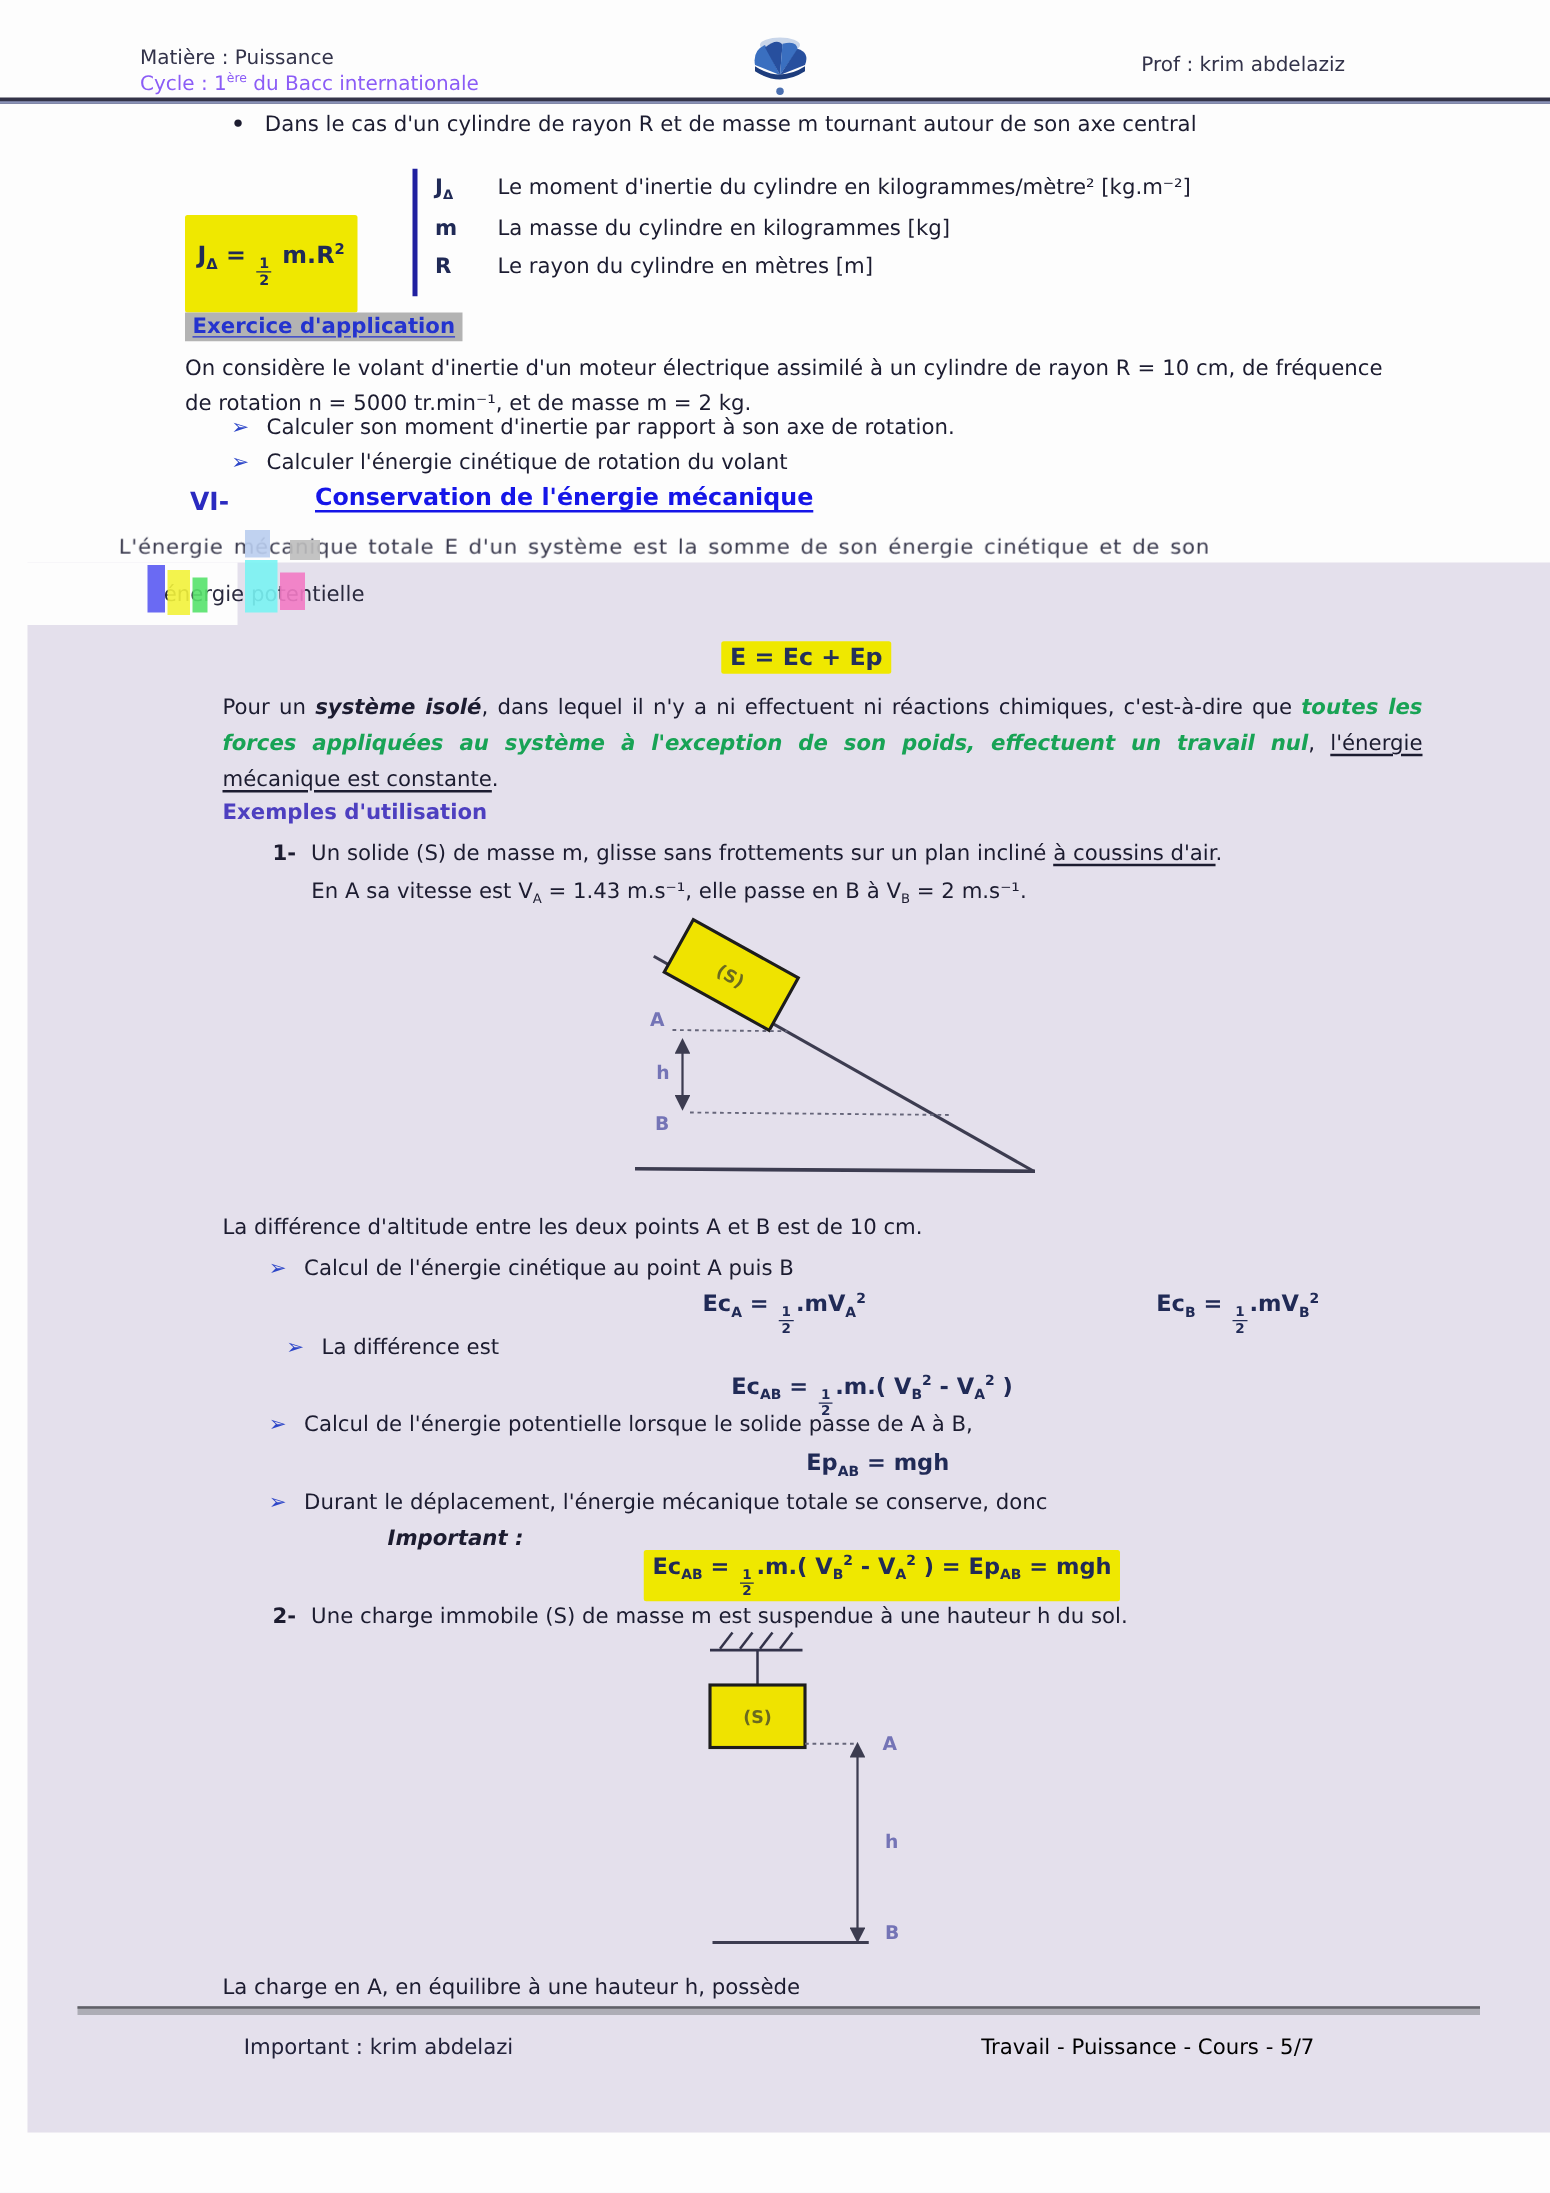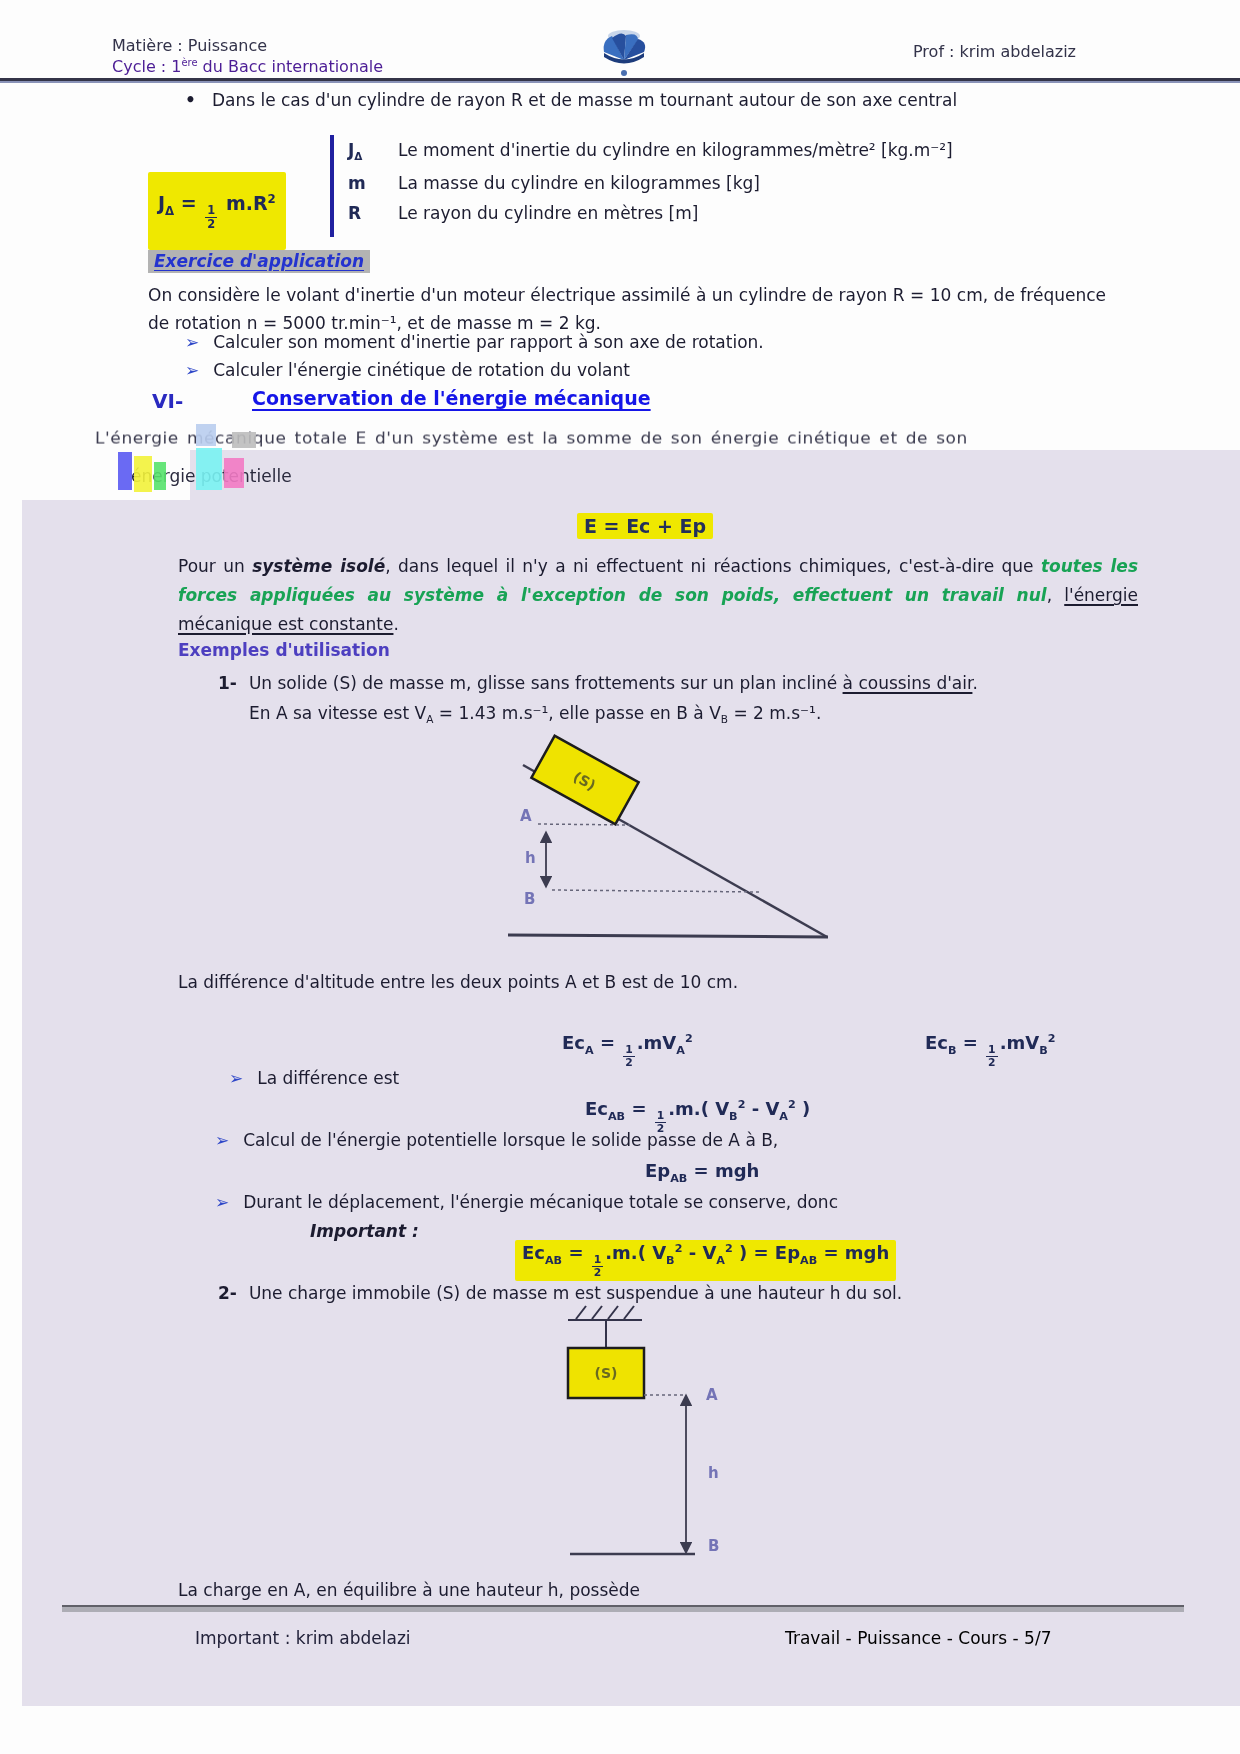--- a/index.html
+++ b/index.html
@@ -34,21 +34,21 @@
 </style>
 </head>
 <body>
 
 <div id="page">
 
   <div class="abs lavender" style="left:22px;top:450px;width:1218px;height:1256px;"></div>
   <div class="abs" style="left:0px;top:450px;width:190px;height:50px;background:#fdfdfd;"></div>
 
   <div class="abs t16" style="left:112px;top:36px;color:#33334a;">Matière : Puissance</div>
-  <div class="abs t16" style="left:112px;top:57px;color:#4c1d95;">
+  <div class="abs t16" style="left:112px;top:57px;color:#8b5cf6;">
     <span>Cycle : 1</span><sup>ère</sup><span> du Bacc internationale</span>
   </div>
   <svg class="abs" style="left:592px;top:26px;" width="64" height="52" viewBox="0 0 64 52">
     <g>
       <ellipse cx="32" cy="10" rx="16" ry="6" fill="#c9d6ea"></ellipse>
       <path d="M32 34 L12 26 Q10 14 20 10 Z" fill="#3a6fc0"></path>
       <path d="M32 34 L20 12 Q30 4 34 10 Z" fill="#274f9e"></path>
       <path d="M32 34 L34 9 Q46 6 46 14 Z" fill="#3a6fc0"></path>
       <path d="M32 34 L46 13 Q56 16 52 26 Z" fill="#274f9e"></path>
       <path d="M12 27 Q32 40 52 27 L52 31 Q32 44 12 31 Z" fill="#1d3c7c"></path>
@@ -78,21 +78,21 @@
       <span class="t17 navy" style="width:50px;font-weight:bold;"><span>m</span></span>
       <span class="t17">La masse du cylindre en kilogrammes [kg]</span>
     </div>
     <div style="display:flex;">
       <span class="t17 navy" style="width:50px;font-weight:bold;"><span>R</span></span>
       <span class="t17">Le rayon du cylindre en mètres [m]</span>
     </div>
   </div>
 
   <div class="abs" style="left:148px;top:250px;background:#b3b3b3;padding:1px 6px;">
-    <span class="blue-head t17" style="text-decoration:underline;text-underline-offset:3px;font-style:italic;">Exercice d'application</span>
+    <span class="blue-head t17" style="text-decoration:underline;text-underline-offset:3px;">Exercice d'application</span>
   </div>
   <div class="abs t17 just" style="left:148px;top:281px;width:958px;line-height:28px;">On considère le volant d'inertie d'un moteur électrique assimilé à un cylindre de rayon R = 10 cm, de fréquence de rotation n = 5000 tr.min⁻¹, et de masse m = 2 kg.</div>
   <div class="abs t17" style="left:185px;top:332px;">
     <span class="arrow">➢</span><span>Calculer son moment d'inertie par rapport à son axe de rotation.</span>
   </div>
   <div class="abs t17" style="left:185px;top:360px;">
     <span class="arrow">➢</span><span>Calculer l'énergie cinétique de rotation du volant</span>
   </div>
 
   <div class="abs" style="left:152px;top:389px;color:#2a2ac0;font-weight:bold;font-size:20px;">VI-</div>
@@ -134,20 +134,23 @@
     </g>
     <line x1="108" y1="106" x2="200" y2="107" stroke="#66667a" stroke-width="1.5" stroke-dasharray="3,3"></line>
     <line x1="116" y1="115" x2="116" y2="168" stroke="#3c3c50" stroke-width="1.8" marker-start="url(#ah)" marker-end="url(#ah)"></line>
     <line x1="122" y1="172" x2="332" y2="174" stroke="#66667a" stroke-width="1.5" stroke-dasharray="3,3"></line>
     <text x="90" y="103" class="diagram-label">A</text>
     <text x="95" y="145" class="diagram-label">h</text>
     <text x="94" y="186" class="diagram-label">B</text>
   </svg>
 
   <div class="abs t17" style="left:178px;top:972px;">La différence d'altitude entre les deux points A et B est de 10 cm.</div>
+  <div class="abs t17" style="left:215px;top:1005px;">
+    <span class="arrow">➢</span><span>Calcul de l'énergie cinétique au point A puis B</span>
+  </div>
   <div class="abs formula" style="left:562px;top:1032px;">
     <span>Ec</span><sub>A</sub><span> = </span><span class="frac">
         <span class="fnum">1</span>
         <span class="fden">2</span>
       </span><span>.mV</span><sub>A</sub><sup>2</sup>
   </div>
   <div class="abs formula" style="left:925px;top:1032px;">
     <span>Ec</span><sub>B</sub><span> = </span><span class="frac">
         <span class="fnum">1</span>
         <span class="fden">2</span>

